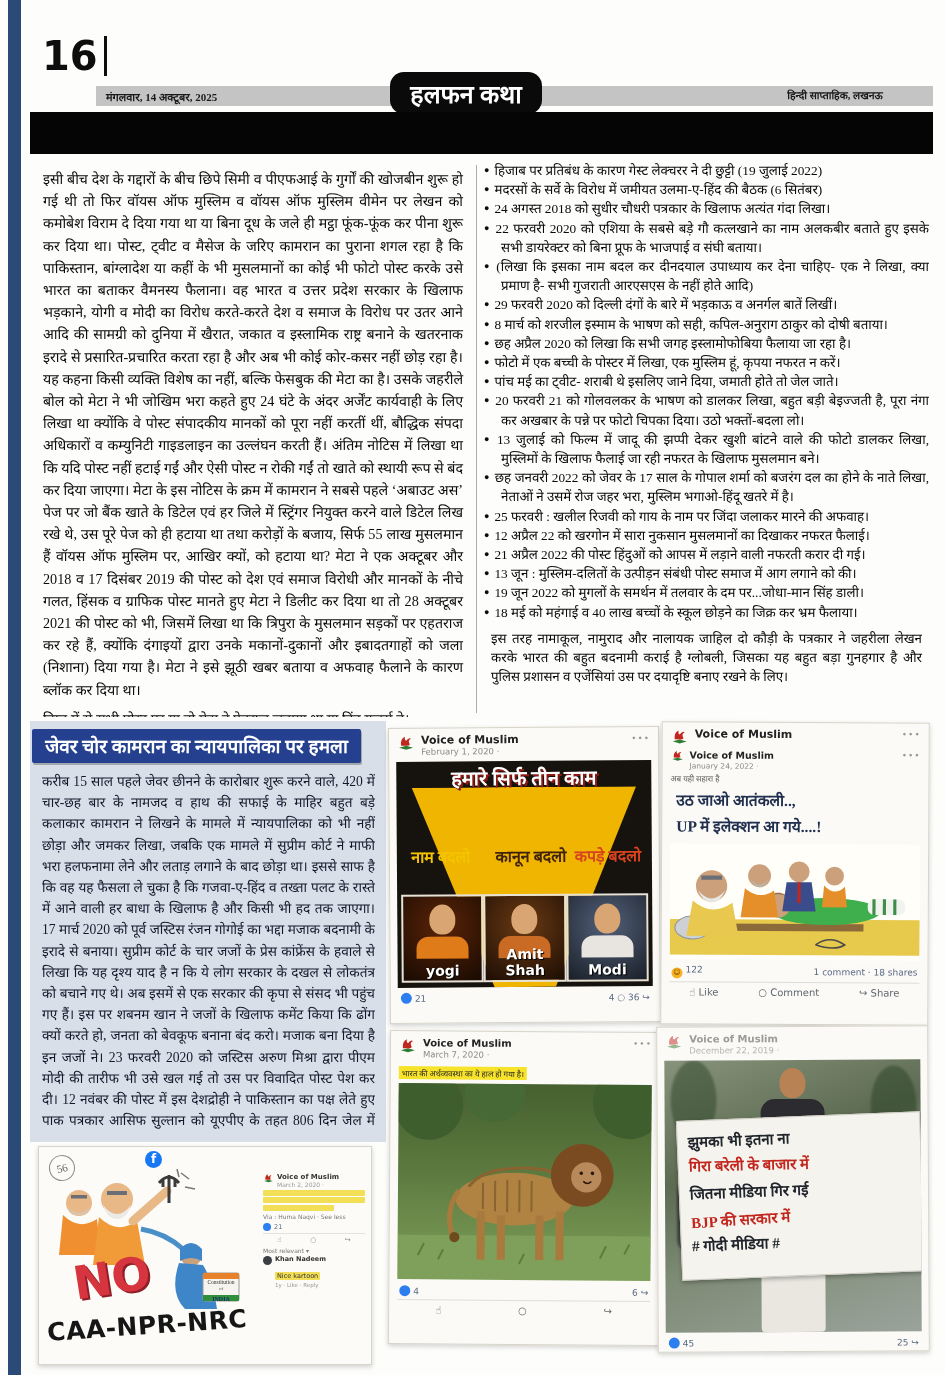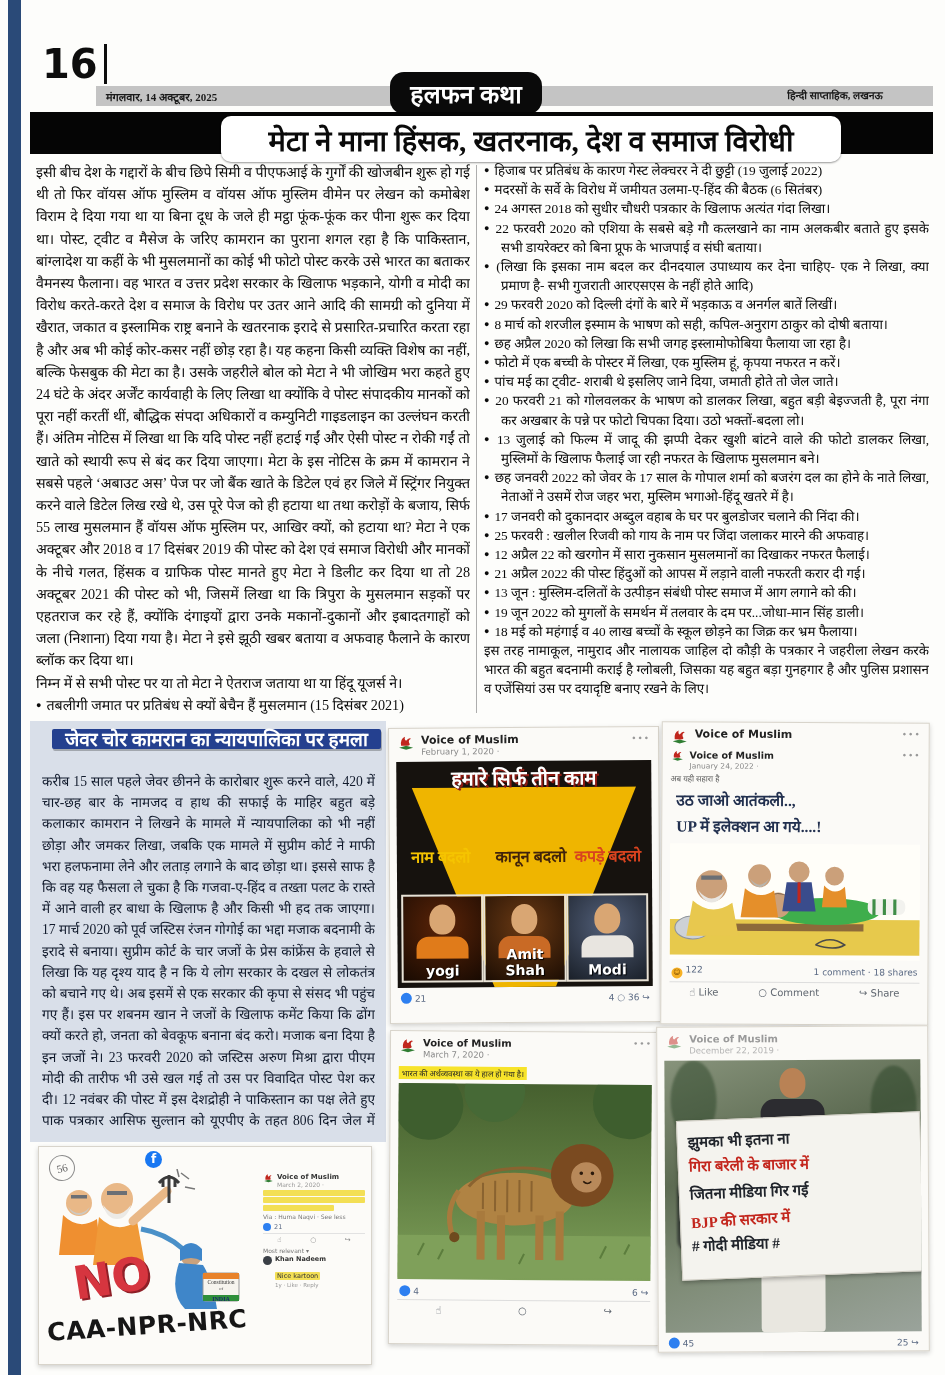--- a/index.html
+++ b/index.html
@@ -4,48 +4,48 @@
 <style>
   html,body{margin:0;padding:0;background:#e8e8e8;}
   .page{position:relative;width:945px;height:1375px;background:#fdfdfb;margin:0 auto;overflow:hidden;
         font-family:"Liberation Serif","DejaVu Sans",serif;color:#111;}
   .abs{position:absolute;}
 
   
   .left-strip{left:8px;top:0;width:13px;height:1375px;background:#2a4a78;}
 
   
-  .pagenum{left:42px;top:44px;font-size:40px;font-weight:800;color:#0d0d0d;
+  .pagenum{left:42px;top:36px;font-size:40px;font-weight:800;color:#0d0d0d;
            font-family:"DejaVu Sans",sans-serif;line-height:40px;padding-right:6px;border-right:3px solid #0d0d0d;}
   .graybar{left:96px;top:86px;width:837px;height:20px;background:#c4c4c4;}
   .mast-date{left:106px;top:89px;font-size:11px;font-weight:700;color:#1a1a1a;}
   .paper-name{left:735px;top:42px;width:200px;text-align:center;font-size:30px;font-weight:800;color:#0d0d0d;line-height:34px;}
   .paper-sub{left:740px;top:88px;width:190px;text-align:center;font-size:10.5px;font-weight:700;color:#1a1a1a;}
   .section-badge{left:390px;top:72px;width:152px;height:42px;background:#0a0a0a;border-radius:14px;
                  color:#fff;font-size:25px;font-weight:800;display:flex;align-items:center;justify-content:center;}
 
   
   .band{left:30px;top:112px;width:903px;height:42px;background:#050505;}
   .headline-box{left:221px;top:116px;width:620px;height:46px;background:#fff;border-radius:10px;
                 display:flex;align-items:center;justify-content:center;font-size:29px;font-weight:800;color:#0a0a0a;
                 box-shadow:0 1px 2px rgba(0,0,0,.4);}
 
   
   .col{overflow:hidden;text-align:justify;color:#0a0a0a;}
   .col-left{left:36px;top:161px;width:434px;height:556px;font-size:14.2px;line-height:22.2px;}
   .col-right{left:484px;top:161px;width:445px;height:556px;font-size:13.3px;line-height:19.2px;}
-  .col p{margin:0;}
+  .col p{margin:7px;}
   .col ul{margin:0;padding:0;list-style:none;}
   .col li{padding-left:17px;text-align:justify;}
   .blt{margin-left:-17px;margin-right:5px;font-size:9px;vertical-align:2px;}
   .divider{left:476px;top:165px;width:1px;height:548px;background:#adadad;}
 
   
   .subart{left:30px;top:721px;width:356px;height:421px;background:#d9dfe9;}
-  .subart-headbar{left:52px;top:729px;width:329px;height:20px;background:#24408f;color:#fff;
+  .subart-headbar{left:32px;top:729px;width:329px;height:34px;background:#24408f;color:#fff;
                   font-size:19px;font-weight:800;display:flex;align-items:center;justify-content:center;border-radius:2px;
                   box-shadow:1px 2px 0 rgba(0,0,0,.25);}
   .subart-body{left:42px;top:771px;width:333px;height:362px;overflow:hidden;text-align:justify;
                font-size:13.6px;line-height:21.2px;color:#10192b;}
 
   
   .card{background:#fbfaf7;border:1px solid #d8d4cb;box-shadow:0 2px 5px rgba(0,0,0,.18);overflow:hidden;}
   .fb-head{display:flex;align-items:flex-start;gap:6px;padding:6px 8px 3px 8px;}
   .fb-logo{width:18px;height:16px;flex:0 0 auto;}
   .fb-name{font-size:11px;font-weight:700;color:#222;font-family:"DejaVu Sans",sans-serif;line-height:12px;}
@@ -149,21 +149,20 @@
 
   <div class="abs left-strip"></div>
 
   <div class="abs pagenum">16</div>
   <div class="abs graybar"></div>
   <div class="abs mast-date">मंगलवार, 14 अक्टूबर, 2025</div>
   <div class="abs paper-sub">हिन्दी साप्ताहिक, लखनऊ</div>
   <div class="abs section-badge">हलफन कथा</div>
 
   <div class="abs band"></div>
-  <div class="abs headline-box">मेटा ने माना हिंसक, खतरनाक, देश व समाज विरोधी</div>
 
   <div class="abs col col-left">
     <p>इसी बीच देश के गद्दारों के बीच छिपे सिमी व पीएफआई के गुर्गों की खोजबीन शुरू हो गई थी तो फिर वॉयस ऑफ मुस्लिम व वॉयस ऑफ मुस्लिम वीमेन पर लेखन को कमोबेश विराम दे दिया गया था या बिना दूध के जले ही मट्ठा फूंक-फूंक कर पीना शुरू कर दिया था। पोस्ट, ट्वीट व मैसेज के जरिए कामरान का पुराना शगल रहा है कि पाकिस्तान, बांग्लादेश या कहीं के भी मुसलमानों का कोई भी फोटो पोस्ट करके उसे भारत का बताकर वैमनस्य फैलाना। वह भारत व उत्तर प्रदेश सरकार के खिलाफ भड़काने, योगी व मोदी का विरोध करते-करते देश व समाज के विरोध पर उतर आने आदि की सामग्री को दुनिया में खैरात, जकात व इस्लामिक राष्ट्र बनाने के खतरनाक इरादे से प्रसारित-प्रचारित करता रहा है और अब भी कोई कोर-कसर नहीं छोड़ रहा है। यह कहना किसी व्यक्ति विशेष का नहीं, बल्कि फेसबुक की मेटा का है। उसके जहरीले बोल को मेटा ने भी जोखिम भरा कहते हुए 24 घंटे के अंदर अर्जेंट कार्यवाही के लिए लिखा था क्योंकि वे पोस्ट संपादकीय मानकों को पूरा नहीं करतीं थीं, बौद्धिक संपदा अधिकारों व कम्युनिटी गाइडलाइन का उल्लंघन करती हैं। अंतिम नोटिस में लिखा था कि यदि पोस्ट नहीं हटाई गईं और ऐसी पोस्ट न रोकी गईं तो खाते को स्थायी रूप से बंद कर दिया जाएगा। मेटा के इस नोटिस के क्रम में कामरान ने सबसे पहले ‘अबाउट अस’ पेज पर जो बैंक खाते के डिटेल एवं हर जिले में स्ट्रिंगर नियुक्त करने वाले डिटेल लिख रखे थे, उस पूरे पेज को ही हटाया था तथा करोड़ों के बजाय, सिर्फ 55 लाख मुसलमान हैं वॉयस ऑफ मुस्लिम पर, आखिर क्यों, को हटाया था? मेटा ने एक अक्टूबर और 2018 व 17 दिसंबर 2019 की पोस्ट को देश एवं समाज विरोधी और मानकों के नीचे गलत, हिंसक व ग्राफिक पोस्ट मानते हुए मेटा ने डिलीट कर दिया था तो 28 अक्टूबर 2021 की पोस्ट को भी, जिसमें लिखा था कि त्रिपुरा के मुसलमान सड़कों पर एहतराज कर रहे हैं, क्योंकि दंगाइयों द्वारा उनके मकानों-दुकानों और इबादतगाहों को जला (निशाना) दिया गया है। मेटा ने इसे झूठी खबर बताया व अफवाह फैलाने के कारण ब्लॉक कर दिया था।</p>
     <p>निम्न में से सभी पोस्ट पर या तो मेटा ने ऐतराज जताया था या हिंदू यूजर्स ने।</p>
     <ul>
 
         <li><span class="blt">●</span><span>तबलीगी जमात पर प्रतिबंध से क्यों बेचैन हैं मुसलमान (15 दिसंबर 2021)</span></li>
 
         <li></li>
 
@@ -192,21 +191,20 @@
         <li><span class="blt">●</span><span>फोटो में एक बच्ची के पोस्टर में लिखा, एक मुस्लिम हूं, कृपया नफरत न करें।</span></li>
 
         <li><span class="blt">●</span><span>पांच मई का ट्वीट- शराबी थे इसलिए जाने दिया, जमाती होते तो जेल जाते।</span></li>
 
         <li><span class="blt">●</span><span>20 फरवरी 21 को गोलवलकर के भाषण को डालकर लिखा, बहुत बड़ी बेइज्जती है, पूरा नंगा कर अखबार के पन्ने पर फोटो चिपका दिया। उठो भक्तों-बदला लो।</span></li>
 
         <li><span class="blt">●</span><span>13 जुलाई को फिल्म में जादू की झप्पी देकर खुशी बांटने वाले की फोटो डालकर लिखा, मुस्लिमों के खिलाफ फैलाई जा रही नफरत के खिलाफ मुसलमान बने।</span></li>
 
         <li><span class="blt">●</span><span>छह जनवरी 2022 को जेवर के 17 साल के गोपाल शर्मा को बजरंग दल का होने के नाते लिखा, नेताओं ने उसमें रोज जहर भरा, मुस्लिम भगाओ-हिंदू खतरे में है।</span></li>
 
-        <li><span class="blt">●</span><span>17 जनवरी को दुकानदार अब्दुल वहाब के घर पर बुलडोजर चलाने की निंदा की।</span></li>
 
         <li><span class="blt">●</span><span>25 फरवरी : खलील रिजवी को गाय के नाम पर जिंदा जलाकर मारने की अफवाह।</span></li>
 
         <li><span class="blt">●</span><span>12 अप्रैल 22 को खरगोन में सारा नुकसान मुसलमानों का दिखाकर नफरत फैलाई।</span></li>
 
         <li><span class="blt">●</span><span>21 अप्रैल 2022 की पोस्ट हिंदुओं को आपस में लड़ाने वाली नफरती करार दी गई।</span></li>
 
         <li><span class="blt">●</span><span>13 जून : मुस्लिम-दलितों के उत्पीड़न संबंधी पोस्ट समाज में आग लगाने को की।</span></li>
 
         <li><span class="blt">●</span><span>19 जून 2022 को मुगलों के समर्थन में तलवार के दम पर...जोधा-मान सिंह डाली।</span></li>

